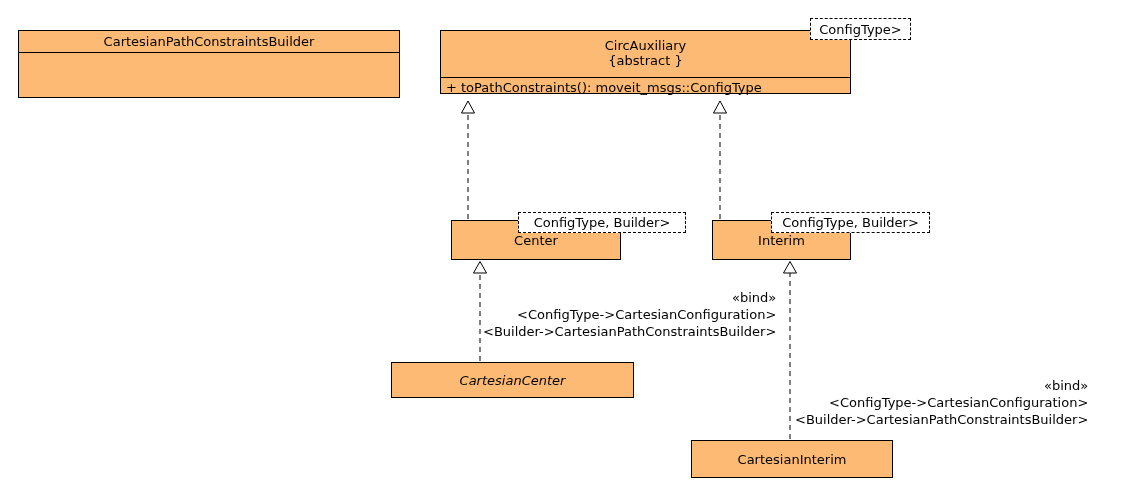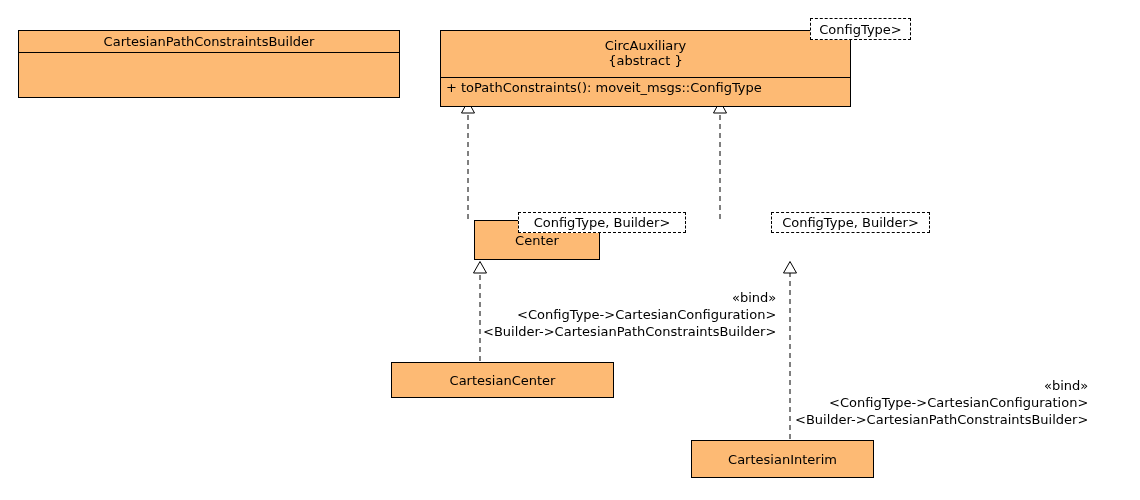--- a/index.html
+++ b/index.html
@@ -96,58 +96,61 @@
     <polygon points="480,261.5 473.5,273 486.5,273" fill="#fff" stroke="#000" stroke-width="1"></polygon>
 
     <line x1="790" y1="439" x2="790" y2="273" stroke="#000" stroke-width="1" stroke-dasharray="5,4"></line>
     <polygon points="790,261.5 783.5,273 796.5,273" fill="#fff" stroke="#000" stroke-width="1"></polygon>
   </svg>
 
   <div class="cls" style="left:18px; top:30px; width:382px; height:68px;">
     <div class="cls-title">CartesianPathConstraintsBuilder</div>
   </div>
 
-  <div class="cls" style="left:440px; top:30px; width:411px; height:77px;">
+  <div class="cls" style="left:440px; top:30px; width:411px; height:64px;">
     <div class="cls-title-multi">
       <div>CircAuxiliary</div>
       <div>{abstract }</div>
     </div>
     <div class="cls-members-snug">
       <div>+ toPathConstraints(): moveit_msgs::ConfigType</div>
     </div>
   </div>
 
   <div class="tpl" style="left:810px; top:18px; width:101px; height:22px;">
     <span>ConfigType&gt;</span>
   </div>
 
-  <div class="cls cls-simple" style="left:451px; top:220px; width:126px; height:40px;margin-left:23px;">
+  <div class="cls cls-simple" style="left:451px; top:220px; width:170px; height:40px;">
     <span>Center</span>
   </div>
   <div class="tpl" style="left:518px; top:212px; width:168px; height:21px;">
     <span>ConfigType, Builder&gt;</span>
   </div>
 
+  <div class="cls cls-simple" style="left:712px; top:220px; width:139px; height:40px;">
+    <span>Interim</span>
+  </div>
   <div class="tpl" style="left:771px; top:212px; width:159px; height:21px;">
     <span>ConfigType, Builder&gt;</span>
   </div>
 
   <div class="bind-label" style="left:483px; top:289px;">
     <div>«bind»</div>
     <div>&lt;ConfigType-&gt;CartesianConfiguration&gt;</div>
     <div>&lt;Builder-&gt;CartesianPathConstraintsBuilder&gt;</div>
   </div>
 
   <div class="bind-label" style="left:795px; top:377px;">
     <div>«bind»</div>
     <div>&lt;ConfigType-&gt;CartesianConfiguration&gt;</div>
     <div>&lt;Builder-&gt;CartesianPathConstraintsBuilder&gt;</div>
   </div>
 
-  <div class="cls cls-simple" style="left:391px; top:362px; width:223px; height:36px;">
+  <div class="cls cls-simple" style="left:391px; top:362px; width:243px; height:36px;font-style:italic;">
     <span>CartesianCenter</span>
   </div>
 
-  <div class="cls cls-simple" style="left:691px; top:440px; width:183px; height:38px;">
+  <div class="cls cls-simple" style="left:691px; top:440px; width:202px; height:38px;">
     <span>CartesianInterim</span>
   </div>
 
 </div>
 
 </body></html>

